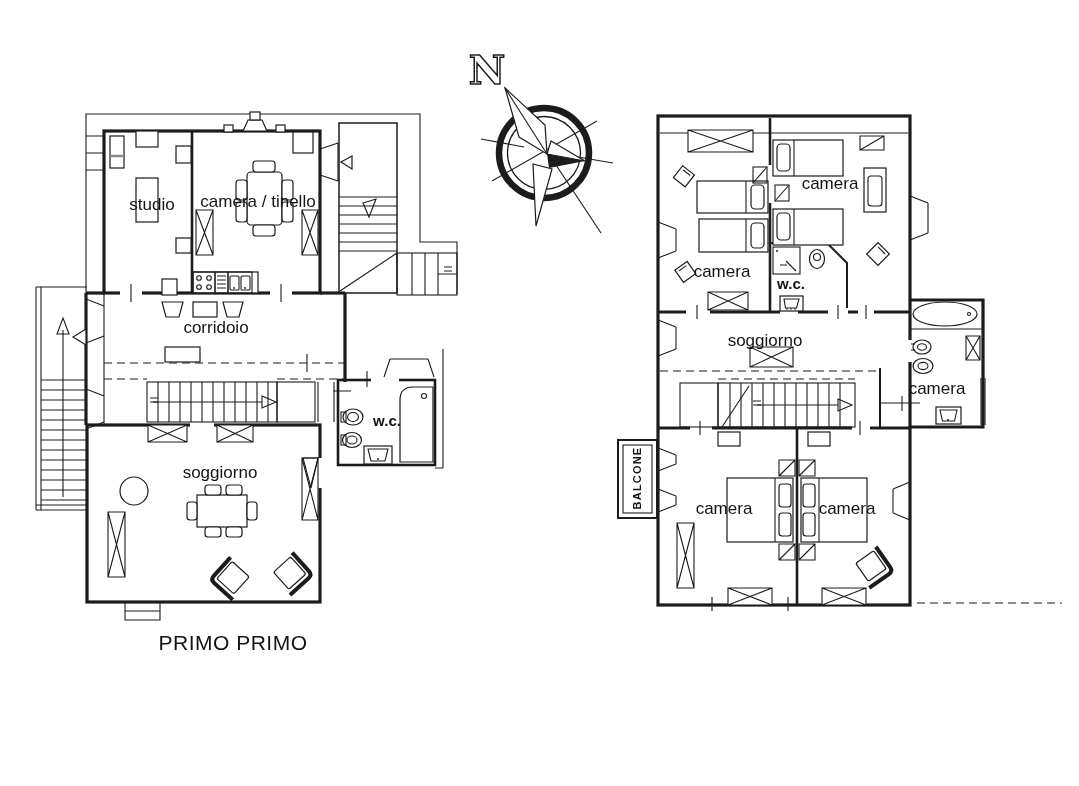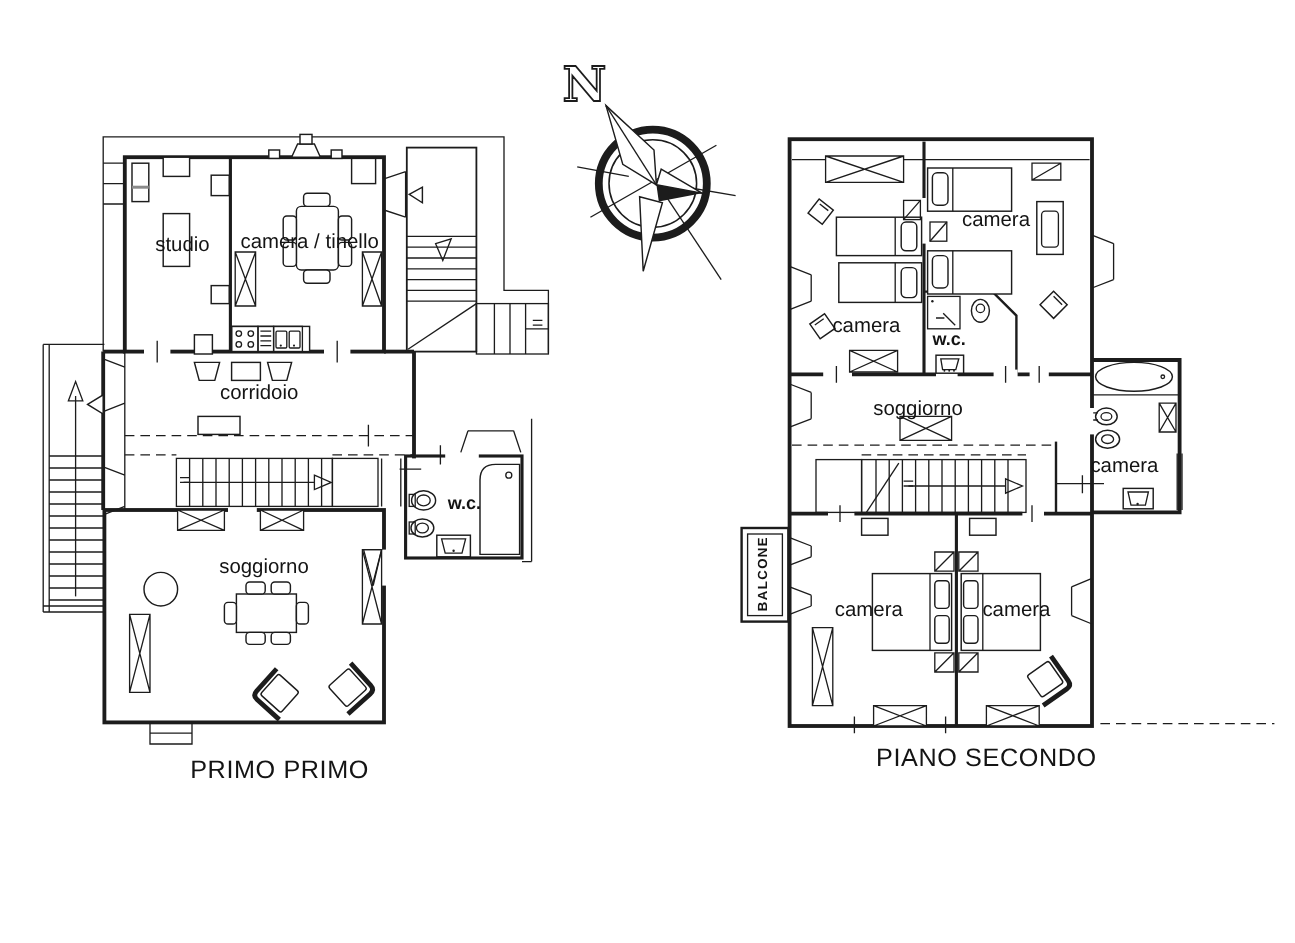--- a/index.html
+++ b/index.html
@@ -362,15 +362,14 @@
 <div class="label title" style="left:233px;top:642px">PRIMO PRIMO</div>
 
 <div class="label" style="left:722px;top:271px">camera</div>
 <div class="label" style="left:830px;top:183px">camera</div>
 <div class="label bold" style="left:791px;top:283px">w.c.</div>
 <div class="label" style="left:765px;top:340px">soggiorno</div>
 <div class="label" style="left:937px;top:388px">camera</div>
 <div class="label" style="left:724px;top:508px">camera</div>
 <div class="label" style="left:847px;top:508px">camera</div>
 <div class="label balcone" style="left:637px;top:478px">BALCONE</div>
-<div class="label title" style="left:822px;top:632px">PIANO SECONDO</div>
 
 </div>
 
 </body></html>

